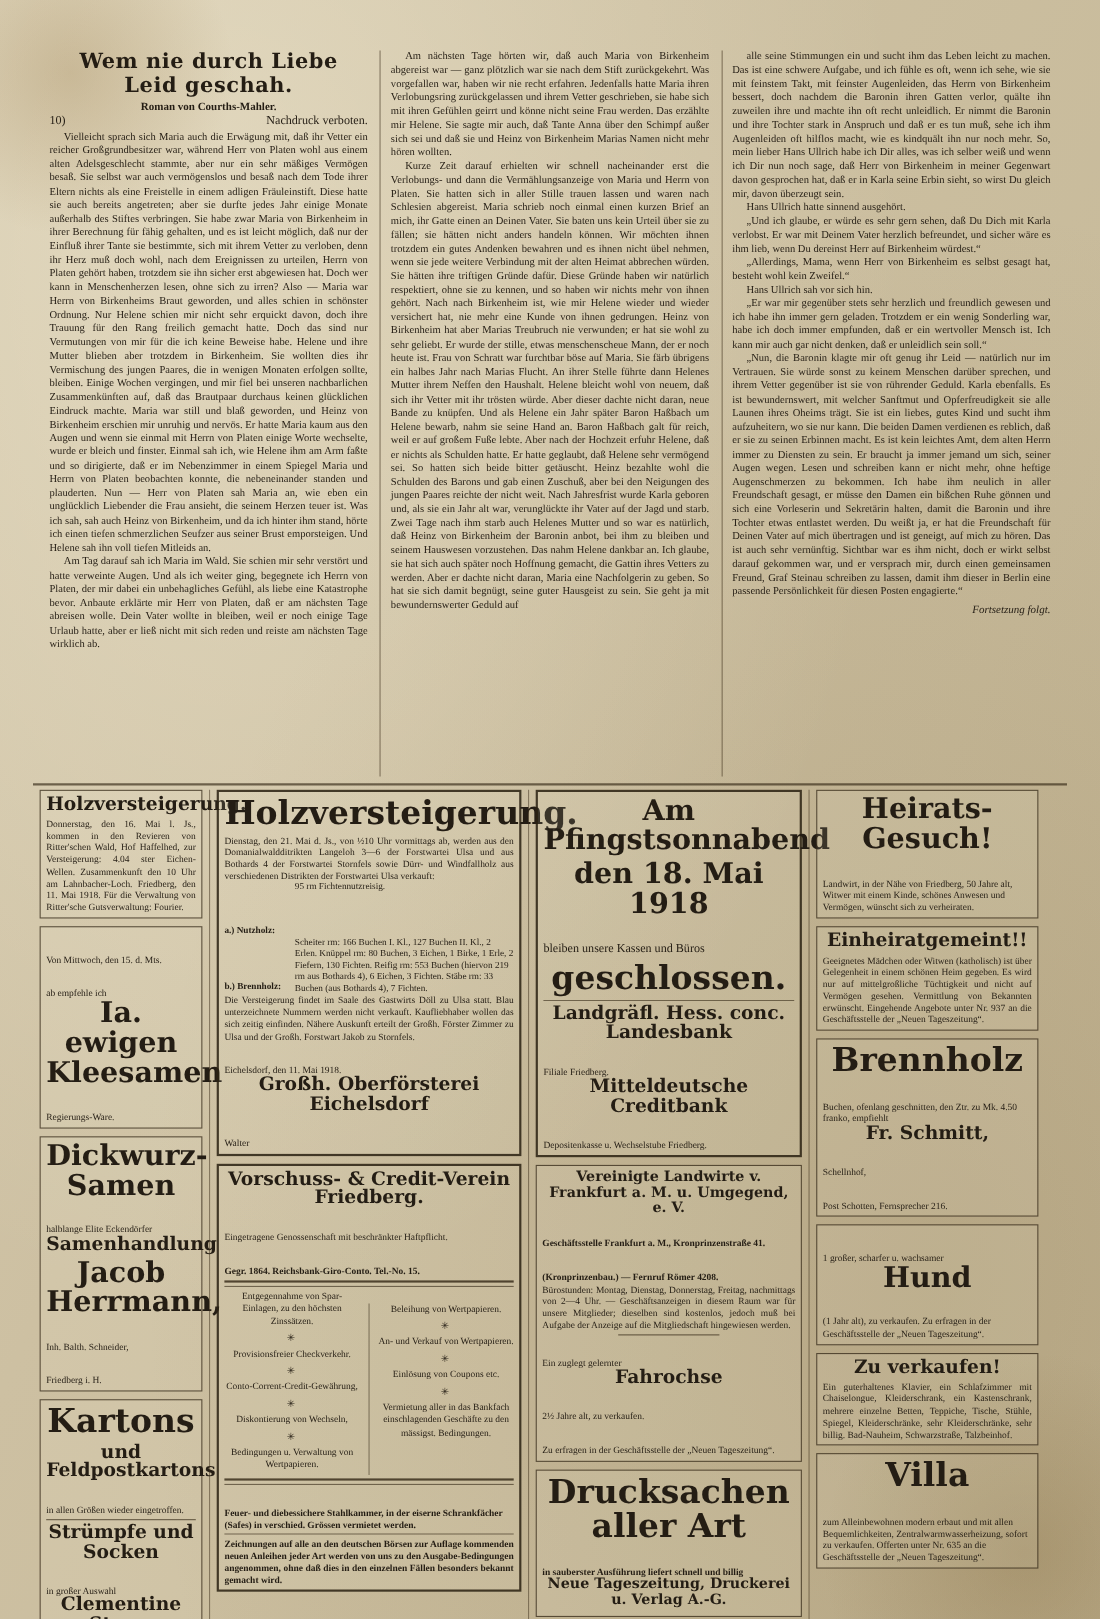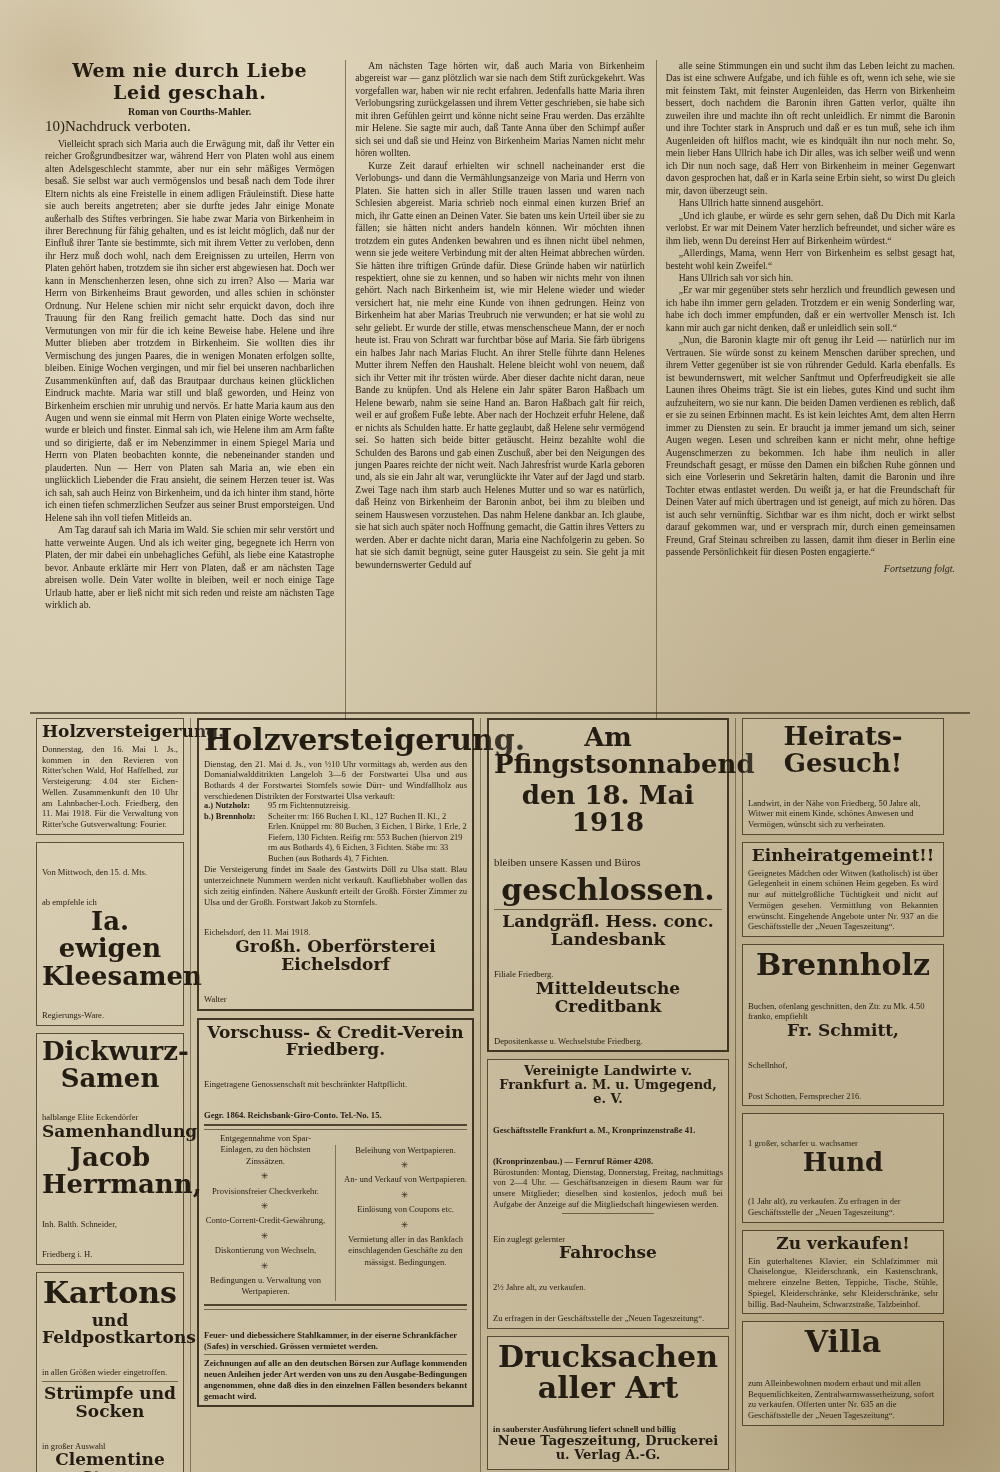--- a/index.html
+++ b/index.html
@@ -21,32 +21,32 @@
     pointer-events:none;
   }
   .stain1{position:absolute;left:-40px;top:-30px;width:260px;height:240px;
     background:radial-gradient(circle at 40% 40%, rgba(150,120,70,0.30), rgba(150,120,70,0) 70%);}
   .stain2{position:absolute;right:-60px;bottom:-60px;width:320px;height:300px;
     background:radial-gradient(circle at 60% 60%, rgba(130,105,60,0.30), rgba(130,105,60,0) 70%);}
   .sheet{position:relative;width:1000px;height:1472px;}
 
   
   .feuilleton{
-    position:absolute;left:36px;top:60px;width:928px;height:660px;
+    position:absolute;left:36px;top:46px;width:928px;height:660px;
     display:flex;gap:2px;
   }
   .fcol{flex:1;padding:0 9px;position:relative;}
   .fcol + .fcol{border-left:1px solid rgba(60,45,25,0.55);}
   .serial-title{
     font-family:"DejaVu Serif", serif;
     font-weight:bold;font-size:19px;text-align:center;letter-spacing:.5px;
     line-height:1.15;margin:0 0 2px 0;
   }
   .serial-sub{font-size:10px;text-align:center;margin:0 0 1px 0;font-weight:bold;}
-  .serial-meta{display:flex;font-size:15px;margin:0 0 3px 0;}
+  .serial-meta{display:flex;justify-content:space-between;font-size:11px;margin:0 0 3px 0;}
   .ftext{
     font-size:9.6px;line-height:1.30;text-align:justify;
     text-justify:inter-word;hyphens:auto;
     column-gap:0;
   }
   .ftext p{margin:0;text-indent:13px;}
   .sig{font-size:10px;text-align:right;font-style:italic;margin-top:4px;}
 
   
   .hrule{position:absolute;left:30px;right:30px;top:712px;border-top:2px solid rgba(50,38,20,.65);}
@@ -71,21 +71,21 @@
   .big{font-size:26px;}
   .huge{font-size:30px;}
   .med{font-size:17px;}
   .sm{font-size:13px;}
   .body{font-size:8.6px;line-height:1.25;text-align:justify;}
   .body.c{text-align:left;margin-top:20px;}
   .bold{font-weight:bold;}
   .rule{border-top:1px solid rgba(50,38,20,.6);margin:3px 0;}
   .dbl{border-top:2px solid rgba(50,38,20,.8);border-bottom:1px solid rgba(50,38,20,.6);height:3px;margin:3px 0;}
   .kv{display:flex;font-size:8.4px;line-height:1.25;}
-  .kv .k{width:64px;flex:none;font-weight:bold;}
+  .kv .k{width:64px;flex:none;font-weight:bold;margin-top:40px;}
   .boxfat{border:2px solid rgba(40,30,15,.85);}
   .itemlist{font-size:8.6px;line-height:1.35;}
   .itemlist div{margin-bottom:3px;text-align:center;}
   .deco{text-align:center;font-size:9px;letter-spacing:2px;margin:2px 0;}
   .hr-short{width:40%;margin:3px auto;border-top:1px solid rgba(50,38,20,.6);}
 </style>
 </head>
 <body>
 
 <div class="paper"></div>

